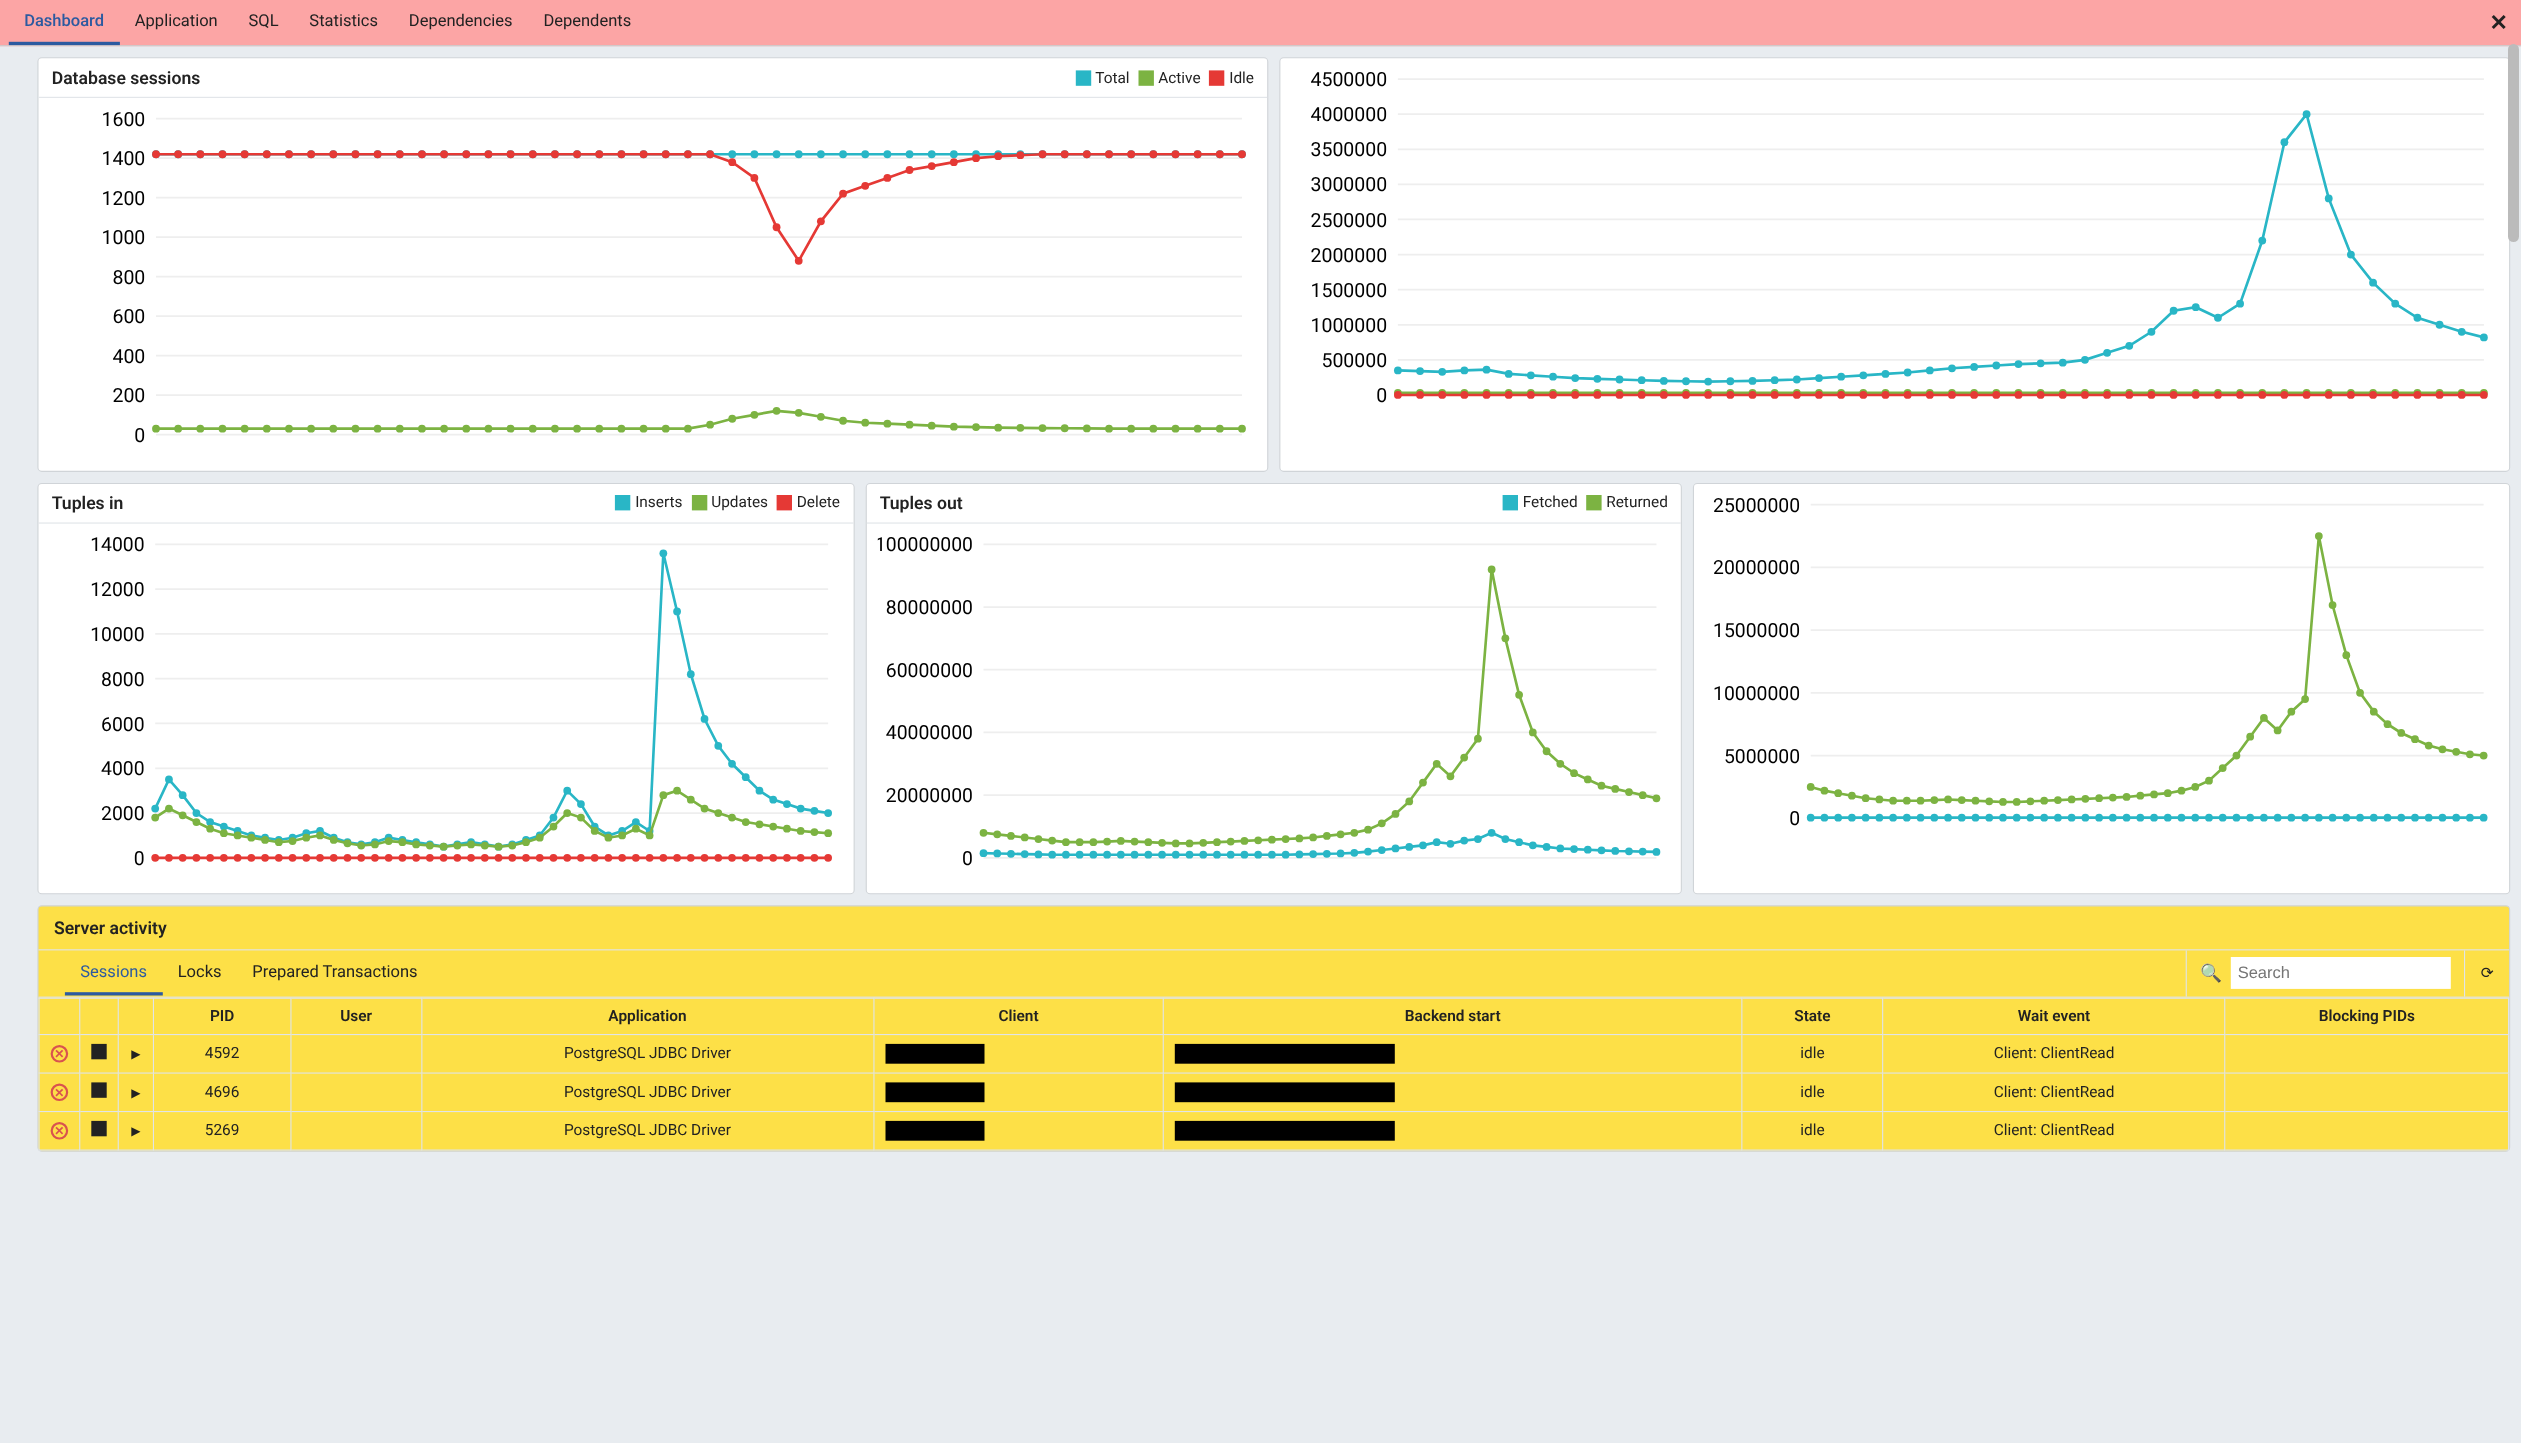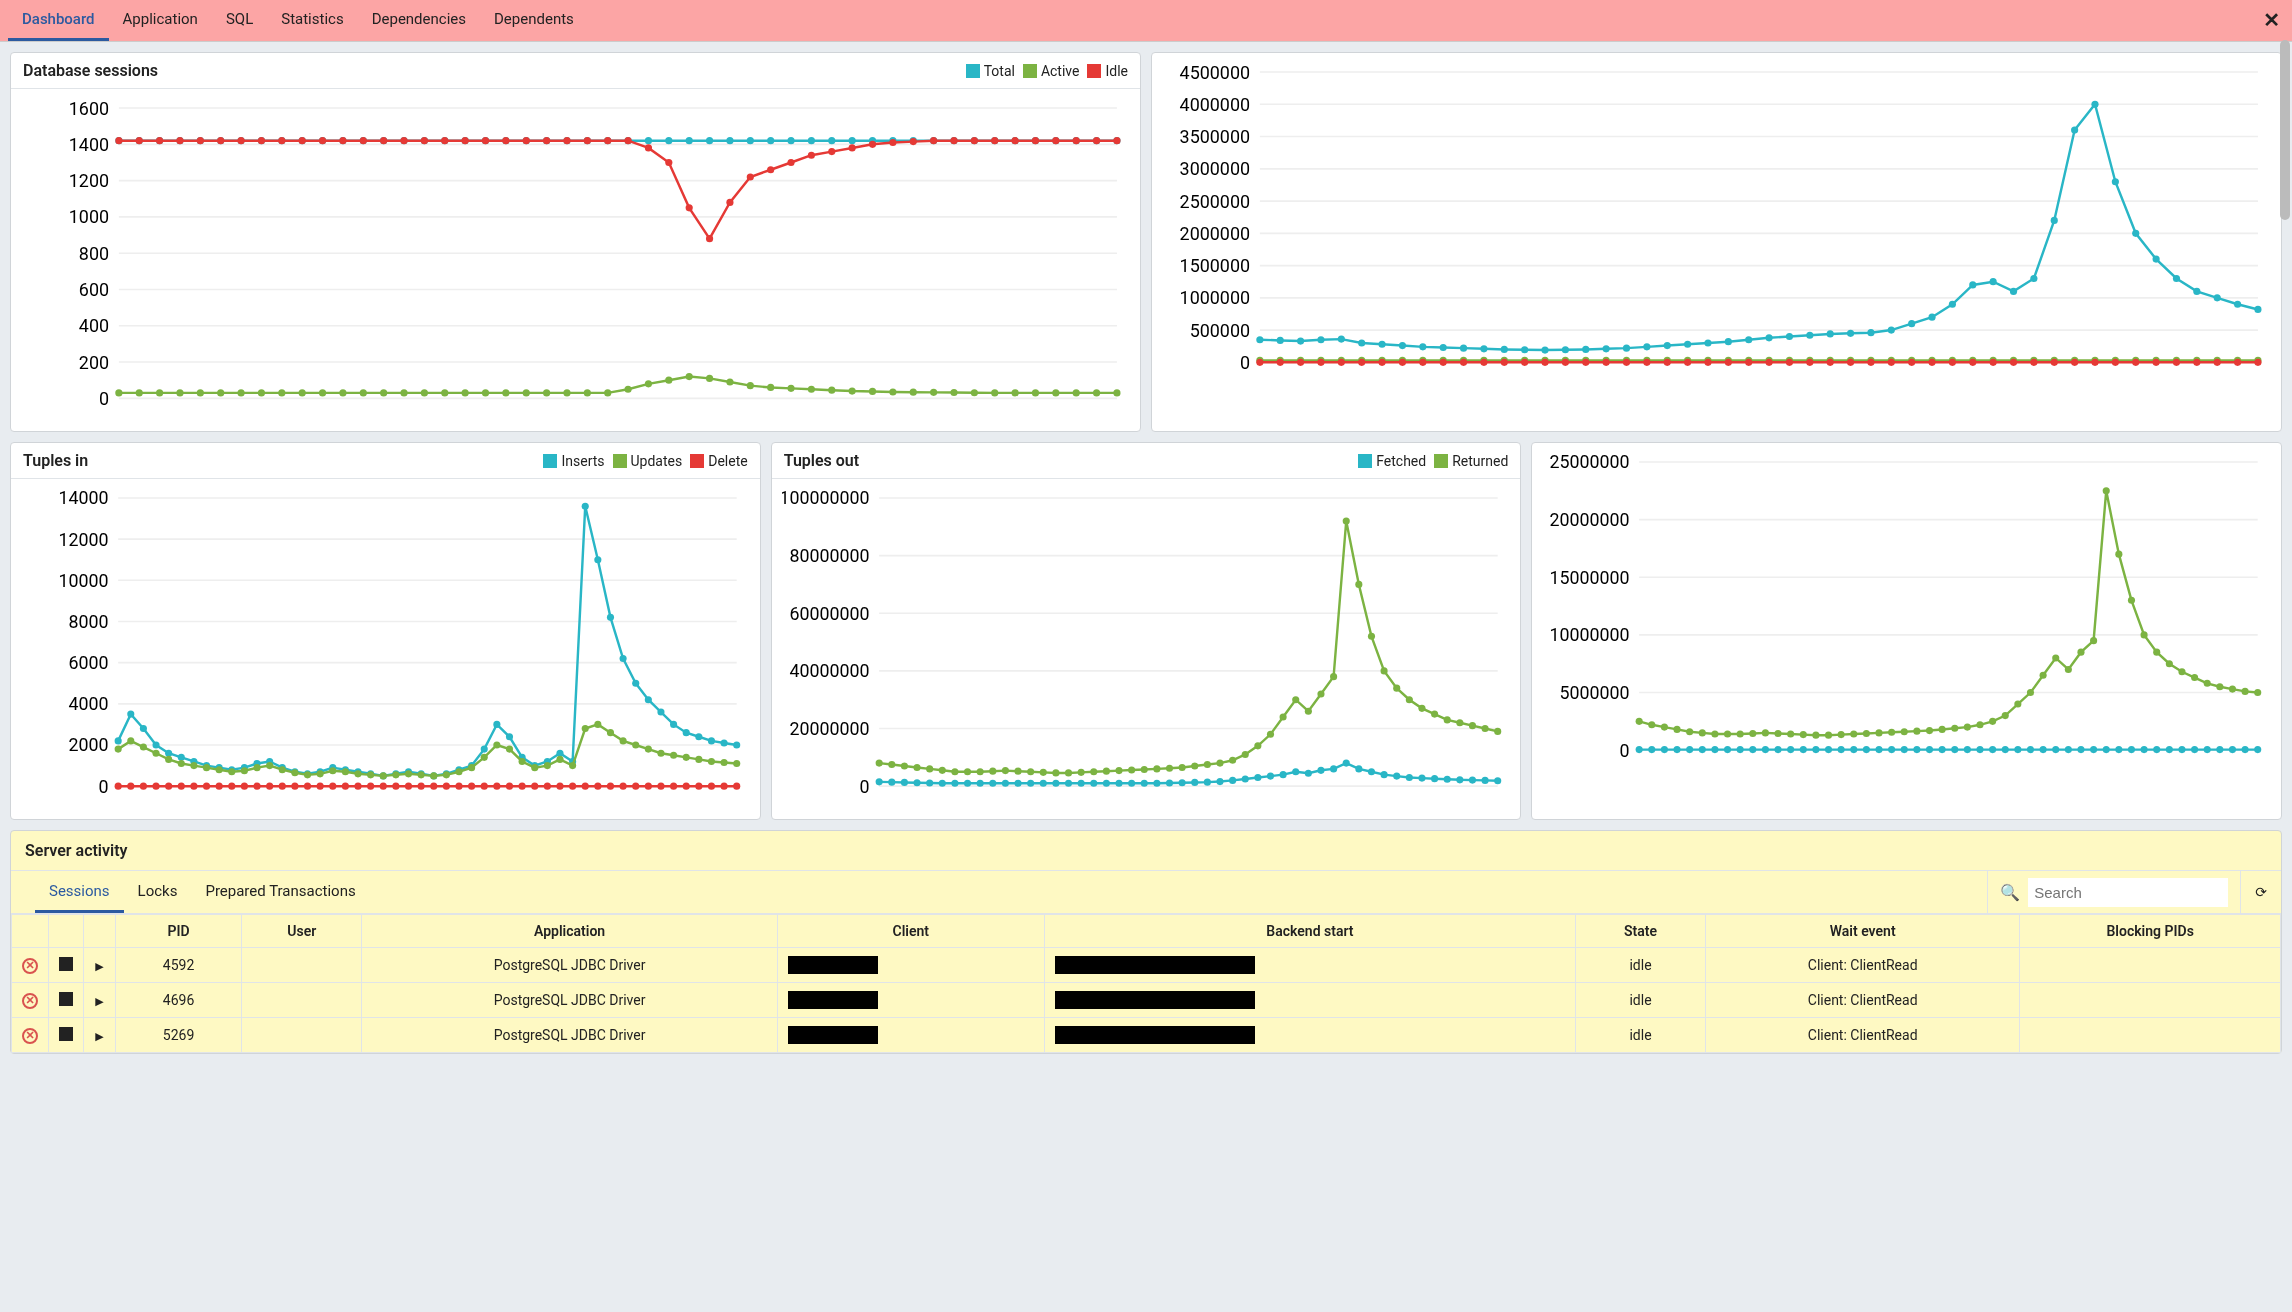--- a/index.html
+++ b/index.html
@@ -1,31 +1,31 @@
 <!DOCTYPE html>
 <html><head>
 <meta charset="utf-8">
 <style>
 * { box-sizing: border-box; margin: 0; padding: 0; }
 body { font-family: -apple-system, BlinkMacSystemFont, "Segoe UI", Roboto, sans-serif; background: #e8ecf0; color: #222; font-size: 14px; }
 .tabs { display: flex; background: #fca5a5; border-bottom: 1px solid #ccc; padding: 0 8px; position: relative; }
 .tab { padding: 10px 14px; cursor: pointer; font-size: 15px; }
 .tab.active { color: #2c5aa0; border-bottom: 3px solid #2c5aa0; font-weight: 500; }
 .close-x { position: absolute; right: 12px; top: 8px; font-size: 20px; font-weight: bold; cursor: pointer; }
-.dash { padding: 10px; }
+.dash { padding: 10px; margin-left: 24px; }
 .row { display: flex; gap: 10px; margin-bottom: 10px; }
 .panel { background: #fff; border: 1px solid #d0d4d8; border-radius: 4px; flex: 1; }
 .panel-header { display: flex; justify-content: space-between; align-items: center; padding: 8px 12px; border-bottom: 1px solid #e0e4e8; }
 .panel-title { font-weight: 600; font-size: 16px; }
 .legend { display: flex; gap: 8px; font-size: 14px; }
 .legend-item { display: flex; align-items: center; gap: 4px; cursor: pointer; }
 .swatch { width: 14px; height: 14px; display: inline-block; }
 .chart-body { padding: 6px 10px 10px 10px; }
 svg.chart { width: 100%; display: block; }
-.sa-panel { background: #fef9c3; border: 1px solid #d0d4d8; border-radius: 4px; }
+.sa-panel { background: #fde047; border: 1px solid #d0d4d8; border-radius: 4px; }
 .sa-title { padding: 10px 14px; font-weight: 600; font-size: 16px; border-bottom: 1px solid #e0e4e8; }
 .sa-bar { display: flex; align-items: center; border-bottom: 1px solid #e0e4e8; padding-left: 24px; }
 .sa-tabs { display: flex; flex: 1; }
 .sa-tab { padding: 10px 14px; cursor: pointer; font-size: 15px; }
 .sa-tab.active { color: #2c5aa0; border-bottom: 3px solid #2c5aa0; }
 .search-box { display: flex; align-items: center; padding: 0 12px; border-left: 1px solid #e0e4e8; height: 42px; }
 .search-box input { border: none; outline: none; font-size: 15px; padding: 6px; width: 200px; color: #888; }
 .refresh-btn { padding: 0 14px; border-left: 1px solid #e0e4e8; height: 42px; display: flex; align-items: center; cursor: pointer; }
 table.grid-table { width: 100%; border-collapse: collapse; }
 table.grid-table th, table.grid-table td { border: 1px solid #e0e4e8; padding: 8px 10px; text-align: center; font-size: 14px; }

